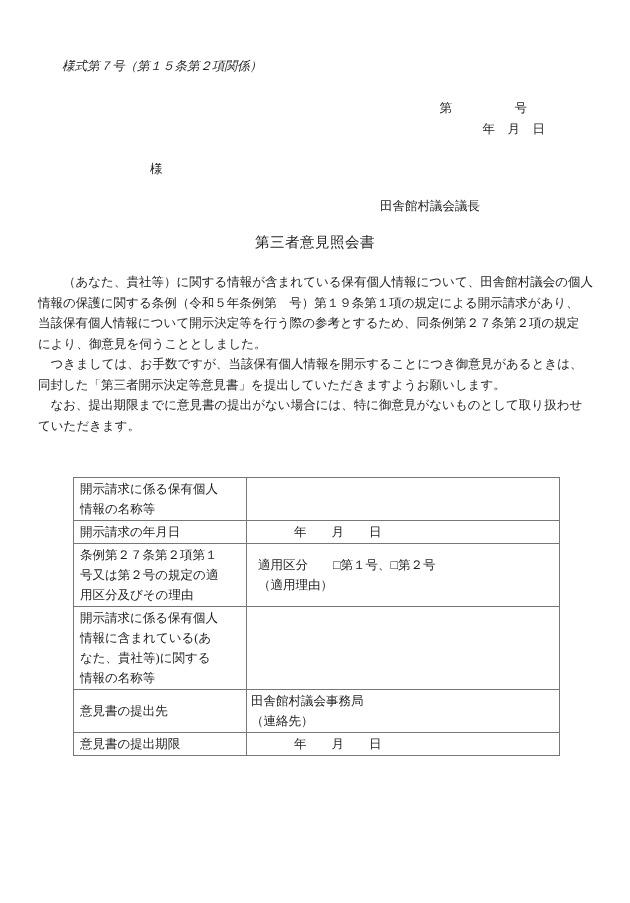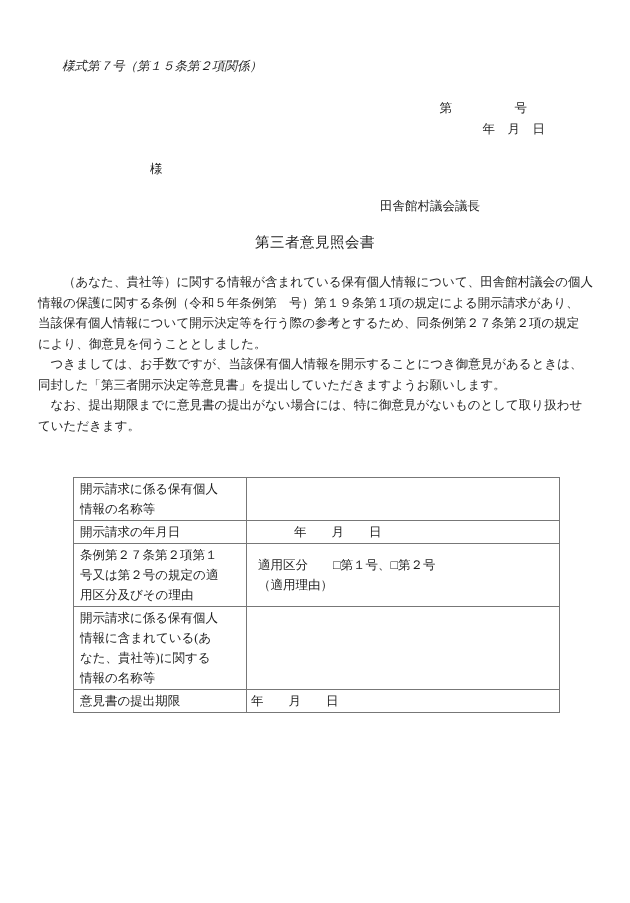--- a/index.html
+++ b/index.html
@@ -116,20 +116,29 @@
         <td class="label">
             <div>開示請求に係る保有個人</div>
             <div>情報に含まれている(あ</div>
             <div>なた、貴社等)に関する</div>
             <div>情報の名称等</div>
           </td>
         <td class="value"></td>
       </tr>
       <tr>
         <td class="label">
+            <div>意見書の提出先</div>
+          </td>
+        <td class="value">
+            <div>田舎館村議会事務局</div>
+            <div>（連絡先）</div>
+          </td>
+      </tr>
+      <tr>
+        <td class="label">
             <div>意見書の提出期限</div>
           </td>
         <td class="value">
             <div>年　　月　　日</div>
           </td>
       </tr>
     </tbody>
   </table>
 
 </div>

